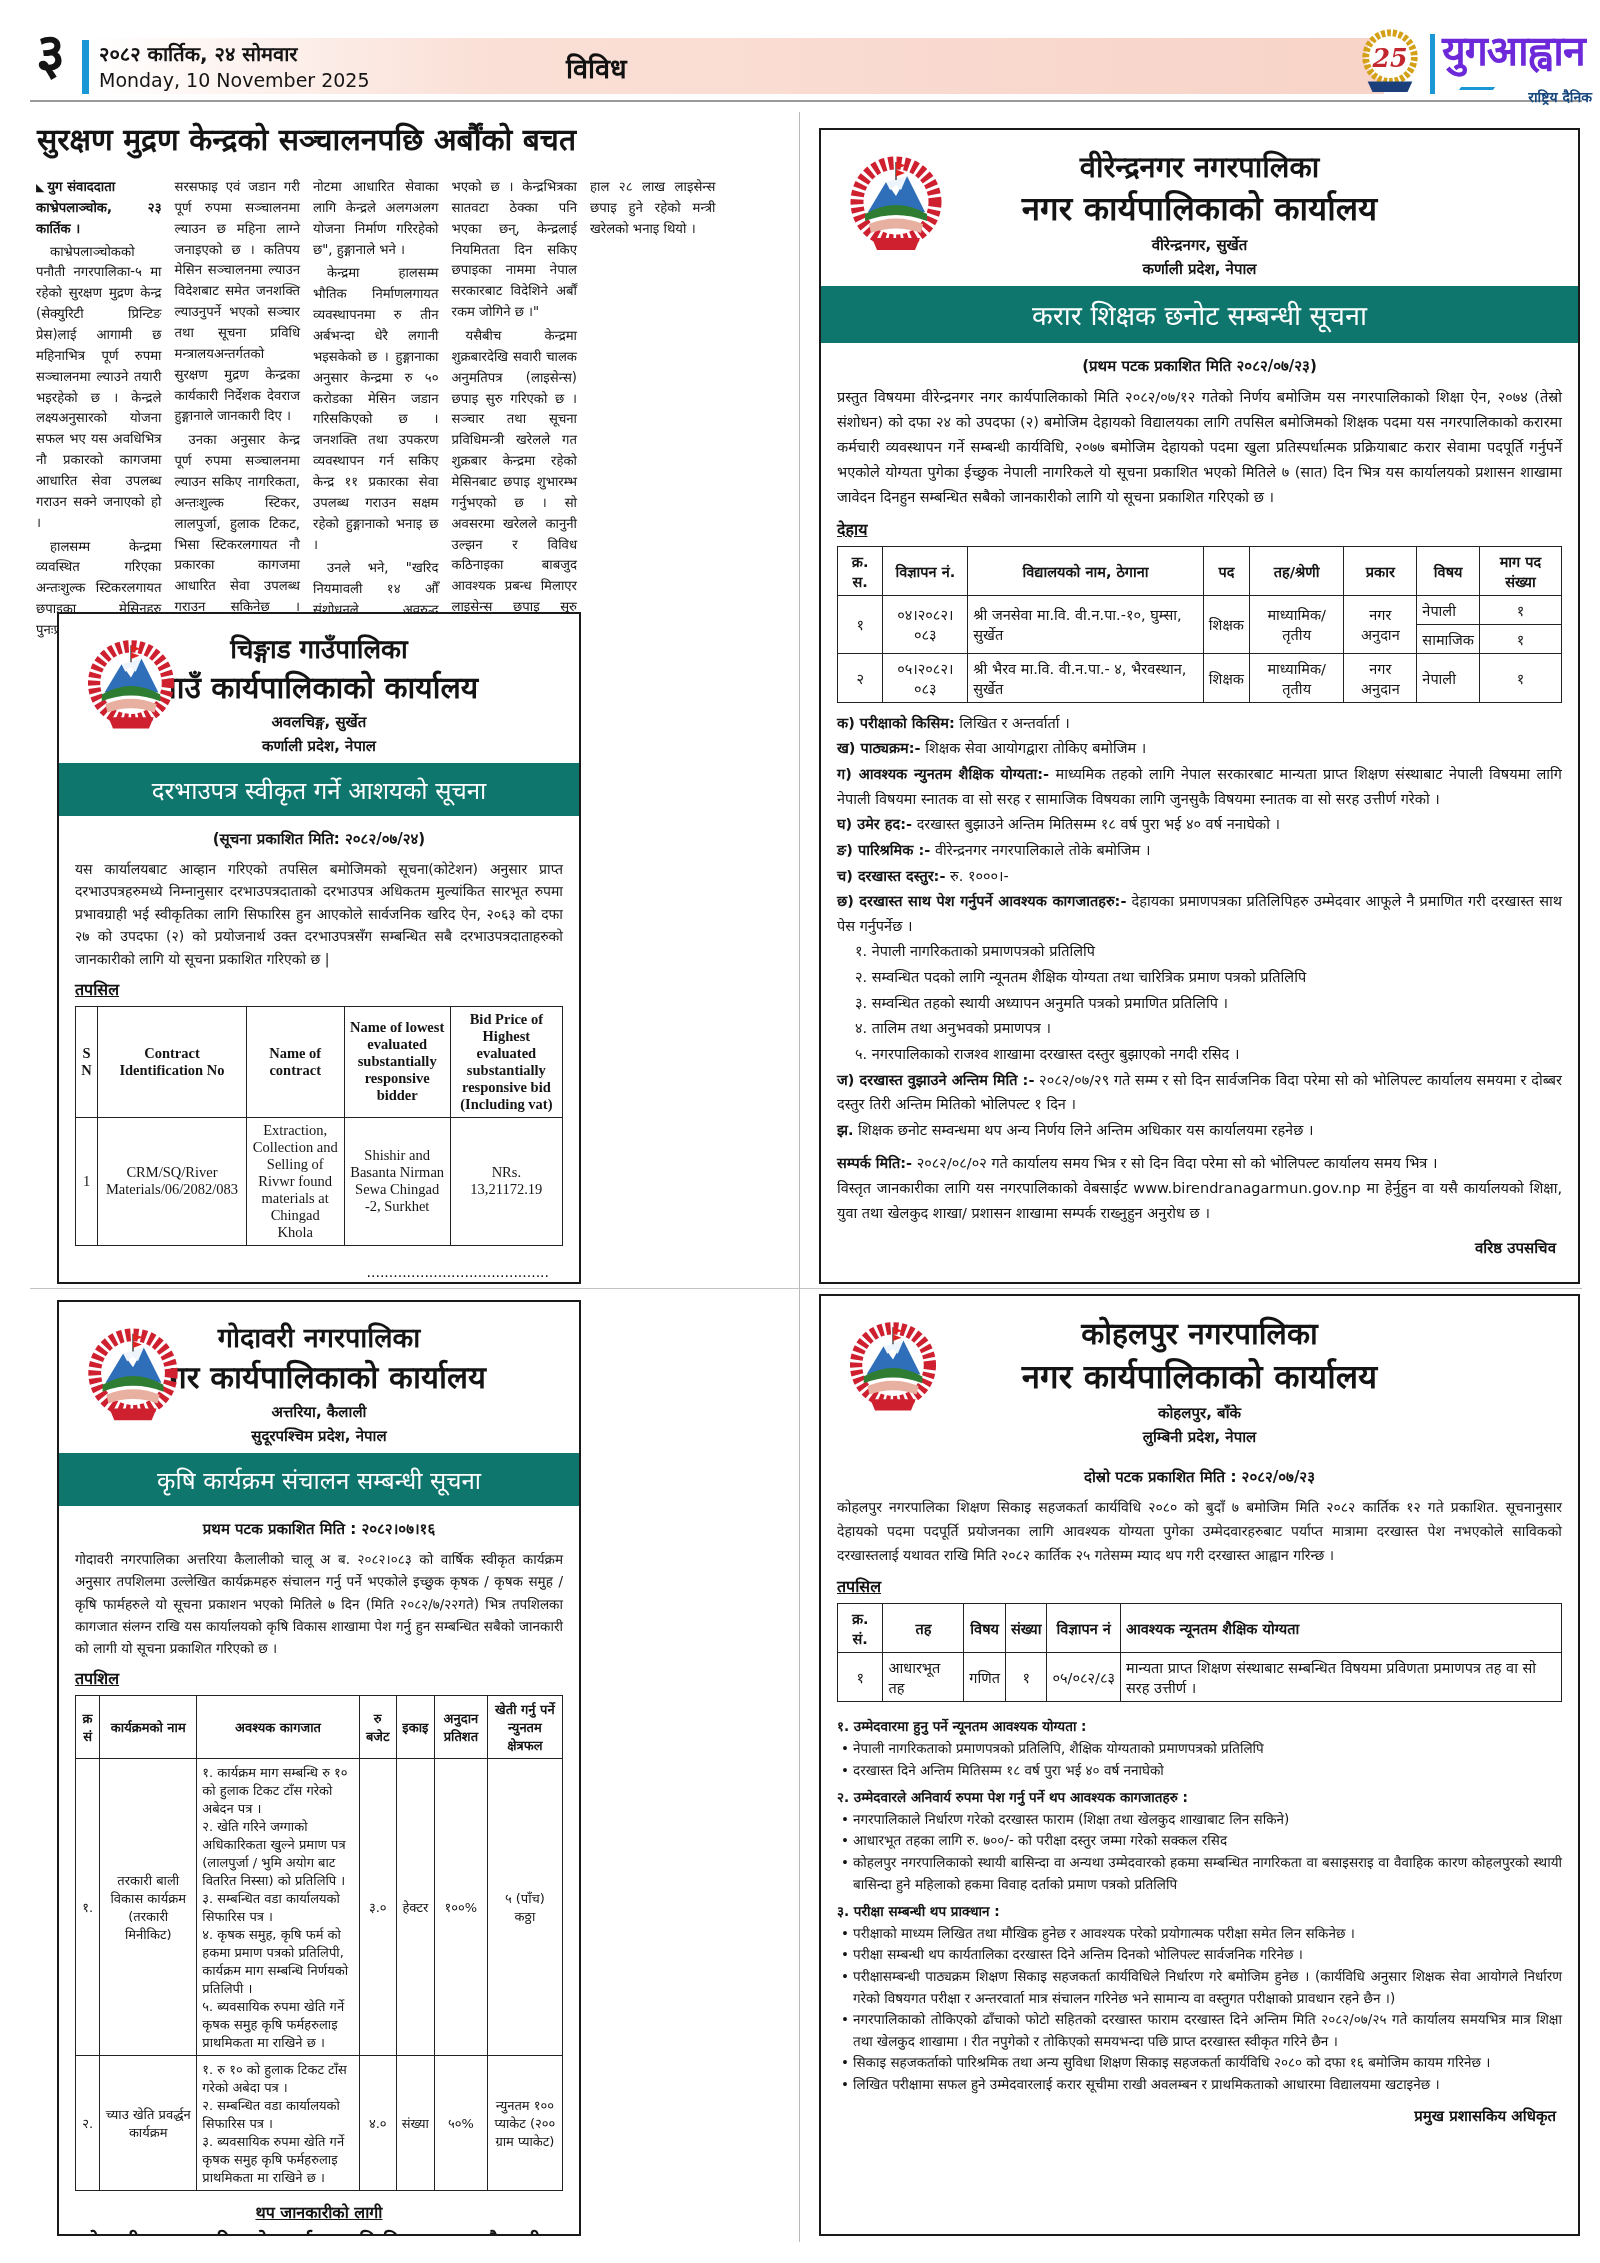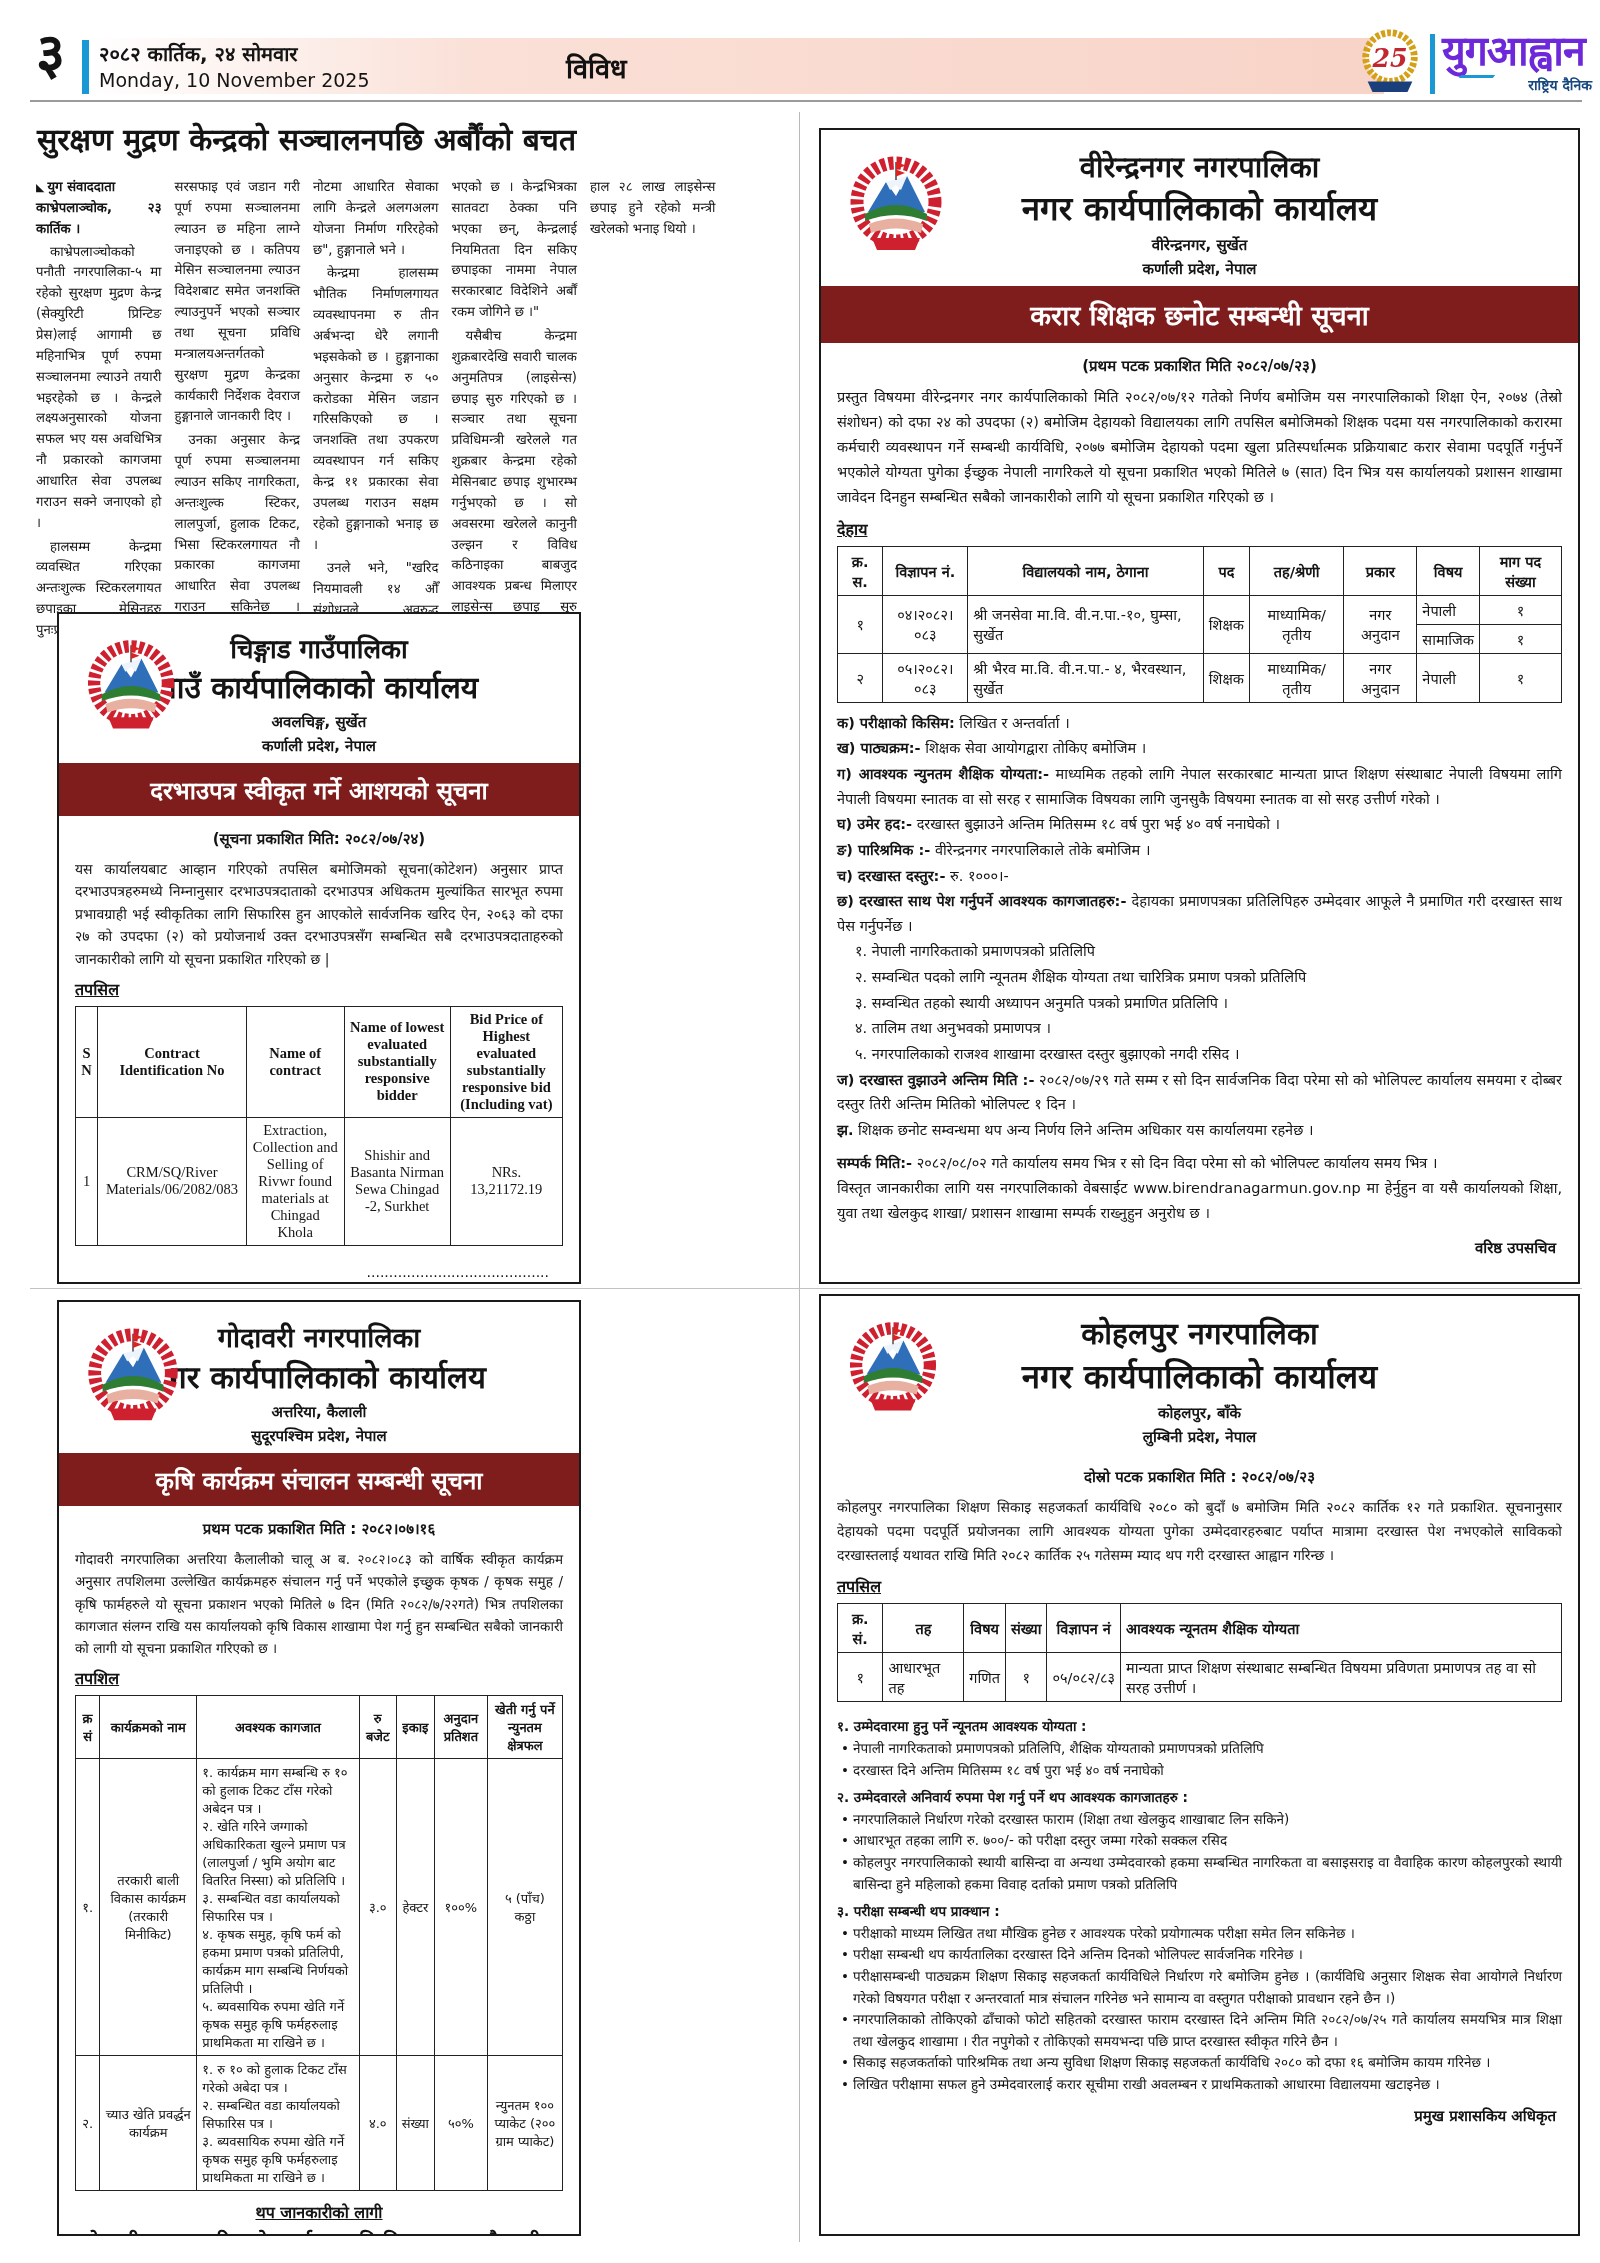--- a/index.html
+++ b/index.html
@@ -12,21 +12,21 @@
   .dates { position:absolute; left:99px; top:40px; z-index:2; }
   .date-np { font-size:20px; font-weight:bold; }
   .date-en { font-size:19px; margin-top:2px; }
   .section-band { position:absolute; left:88px; top:38px; width:1296px; height:56px;
       background:linear-gradient(90deg, rgba(250,220,210,0) 0%, #fae0d7 30%, #f8d3c7 100%); z-index:1; }
   .section-label { position:absolute; left:478px; top:11px; font-size:27px; font-weight:bold; color:#111; }
   .anniv { position:absolute; left:1356px; top:26px; width:68px; height:70px; z-index:2; }
   .brand-vbar { position:absolute; left:1430px; top:34px; width:5px; height:60px; background:#1a97d5; z-index:2; }
   .brand { position:absolute; left:1442px; top:28px; width:150px; z-index:2; }
   .brand-name { font-size:41px; font-weight:bold; color:#6d28d9; line-height:1.15; letter-spacing:-1px; }
-  .brand-tag { margin-top:0; text-align:right; font-weight:bold; font-size:14px; color:#16477e; position:relative; }
+  .brand-tag { margin-top:12px; text-align:right; font-weight:bold; font-size:14px; color:#16477e; position:relative; }
   .brand-tag::before { content:""; position:absolute; left:18px; top:0px; width:34px; height:3px;
       background:#1a97d5; transform:skewX(-38deg); }
   .head-rule { position:absolute; left:30px; width:1552px; top:100px; height:2px; background:#9a9a9a; }
   .vdivider { position:absolute; left:799px; top:112px; height:2130px; width:1px; background:#b8b8b8; }
   .mid-rule { position:absolute; left:30px; width:1552px; top:1288px; height:1px; background:#c2c2c2; }
 
   
   .news { position:absolute; left:36px; top:106px; width:541px; }
   .news h1 { text-align:center; font-size:30px; font-weight:bold; margin:12px 0 18px; }
   .cols { column-count:4; column-gap:13px; column-fill:auto; height:478px;
@@ -45,21 +45,21 @@
   .n-head { position:relative; padding:16px 10px 8px; text-align:center; }
   .gov-logo { position:absolute; left:24px; top:20px; }
   .n-title1 { font-weight:bold; }
   .n-title2 { font-weight:bold; }
   .n-addr { font-weight:bold; font-size:15px; margin-top:4px; }
   #chingad .n-title1 { font-size:26px; } #chingad .n-title2 { font-size:30px; }
   #godavari .n-title1 { font-size:27px; } #godavari .n-title2 { font-size:31px; }
   #birendranagar .n-title1 { font-size:29px; } #birendranagar .n-title2 { font-size:33px; }
   #kohalpur .n-title1 { font-size:30px; } #kohalpur .n-title2 { font-size:33px; }
 
-  .n-banner { background:#7f1d1d; color:#fff; text-align:center; font-weight:bold; padding:10px 4px; }
+  .n-banner { background:#0f766e; color:#fff; text-align:center; font-weight:normal; padding:10px 4px; }
   #chingad .n-banner { font-size:24px; } #godavari .n-banner { font-size:24px; }
   #birendranagar .n-banner { font-size:27px; } #kohalpur .n-banner { font-size:25px; }
 
   .n-date { text-align:center; font-weight:bold; font-size:15px; margin:12px 8px 10px; }
   .n-body { padding:0 16px; text-align:justify; }
   #birendranagar .n-body { font-size:14.5px; line-height:1.72; }
   #chingad .n-body { font-size:14px; line-height:1.6; }
   #godavari .n-body { font-size:13.5px; line-height:1.65; }
   #kohalpur .n-body { font-size:14px; line-height:1.7; }
 

